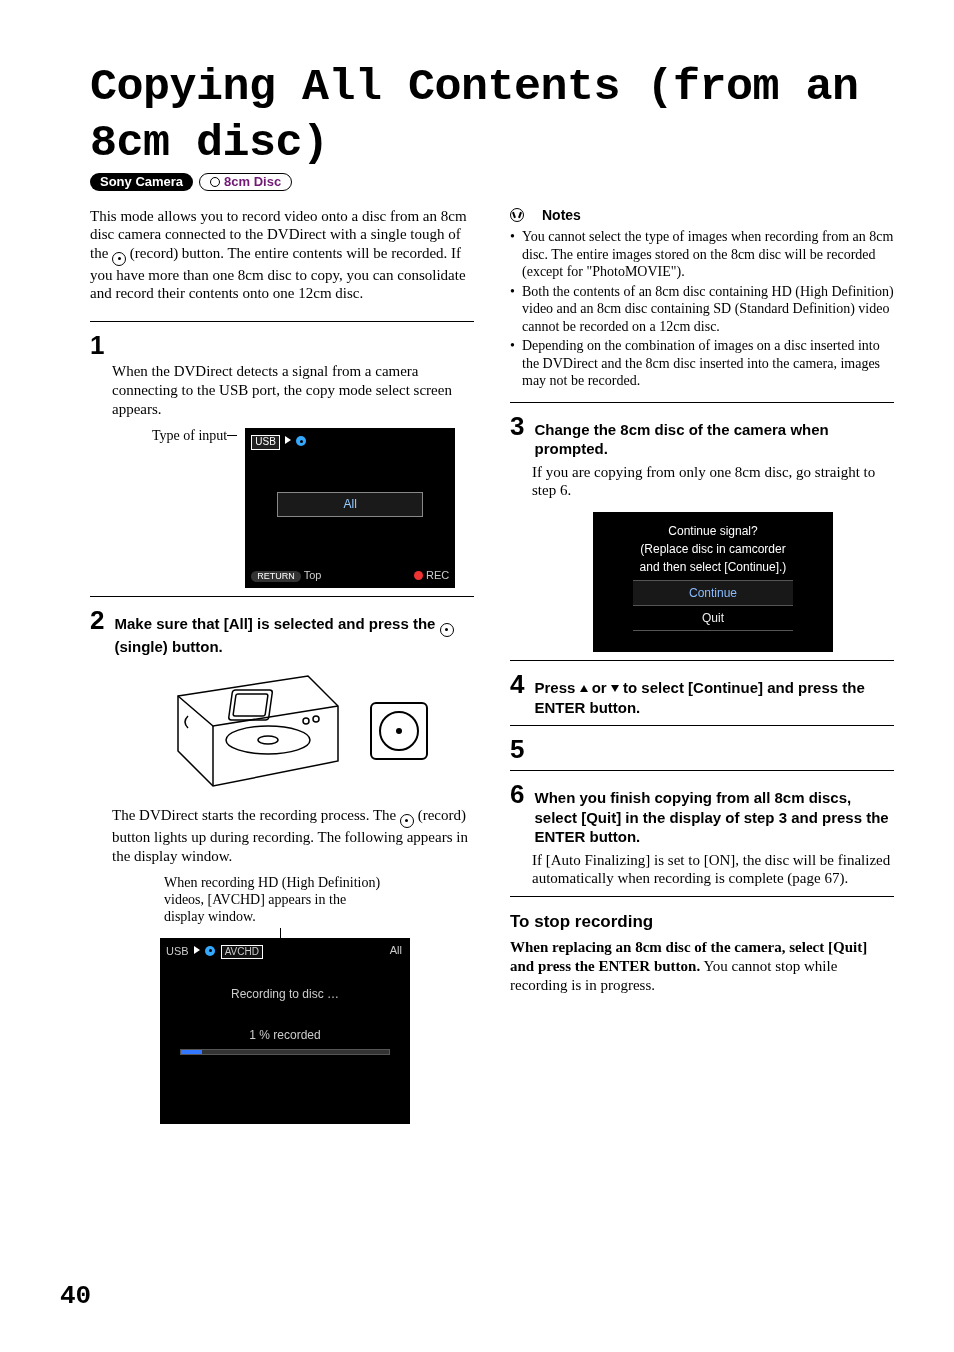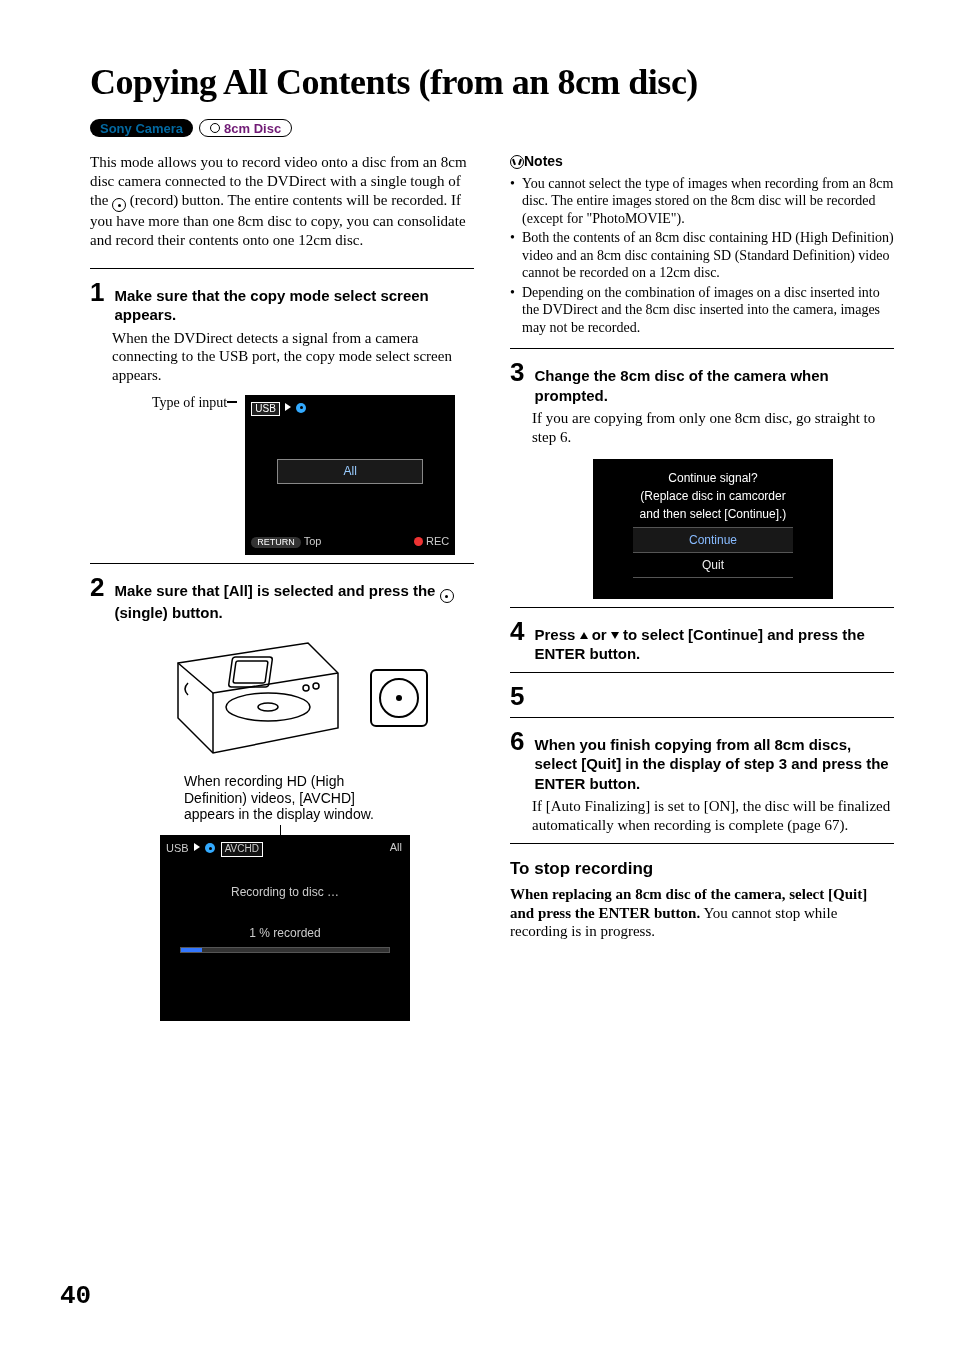--- a/index.html
+++ b/index.html
@@ -8,39 +8,38 @@
     font-size: 15px;
     color: #000;
     background: #fff;
     width: 954px;
     height: 1352px;
     position: relative;
     padding: 60px 60px 40px 90px;
     line-height: 1.25;
   }
   h1.title {
-    font-family: Liberation Serif, serif;
+    font-family: Liberation Mono, monospace;
     font-weight: 900;
-    font-size: 36px;
+    font-size: 45px;
     letter-spacing: -0.5px;
-    margin-bottom: 14px;
   }
   .badges { margin-bottom: 16px; display:flex; gap:6px; align-items:center;}
   .badge {
     display: inline-flex;
     align-items: center;
     padding: 2px 10px;
     border-radius: 10px;
     font-family: Arial, Helvetica, sans-serif;
     font-weight: bold;
     font-size: 13px;
     line-height:1;
     height:18px;
   }
-  .badge-dark { background: #000; color: #0369a1; }
+  .badge-dark { background: #000; color: #ffffff; }
   .badge-light { background: #fff; color: #701a75; border: 1.5px solid #000; gap:4px;}
   .badge-light .disc-icon{
     width:10px;height:10px;border:1.5px solid #000;border-radius:50%;
     display:inline-flex;align-items:center;justify-content:center;
   }
   .columns {
     display: flex;
     gap: 36px;
   }
   .col { width: 390px; }
@@ -83,21 +82,21 @@
     width: 14px; height: 14px;
     border: 1.2px solid #000;
     border-radius: 50%;
     vertical-align: -2px;
     align-items:center;justify-content:center;
   }
   .record-circle::after{
     content:"";width:3px;height:3px;background:#000;border-radius:50%;
   }
   .notes-head {
-    display:flex;align-items:center;gap:0;
+    display:flex;align-items:center;gap:18px;
     font-family: Arial, Helvetica, sans-serif;
     font-weight: bold;
     font-size: 14px;
     margin-bottom: 4px;
   }
   .notes-icon {
     width:14px;height:14px;border:1.5px solid #000;border-radius:50%;
     position:relative;display:inline-block;
   }
   .notes-icon::before,.notes-icon::after{
@@ -196,22 +195,22 @@
     width:58px;height:58px;border:2px solid #000;border-radius:6px;
     display:flex;align-items:center;justify-content:center;
   }
   .big-record-inner{
     width:40px;height:40px;border:2px solid #000;border-radius:50%;
     display:flex;align-items:center;justify-content:center;
   }
   .big-record-inner::after{content:"";width:6px;height:6px;background:#000;border-radius:50%;}
   
   .caption{
-    font-size:14px;margin:10px 0 2px 72px;width:220px;
-    font-family:Liberation Sans, sans-serif;line-height:1.2;
+    font-size:14px;margin:10px 0 2px 52px;width:220px;
+    font-family:Liberation Serif, serif;line-height:1.2;
   }
   .caption-line{
     margin-left:168px;width:1px;height:10px;background:#000;
   }
   .screen2{
     width:250px;height:186px;position:relative;margin-left:48px;padding:6px;color:#ccc;
   }
   .avchd-box{
     display:inline-block;border:1px solid #fff;padding:0 3px;font-size:10px;background:#111;
     margin-left:2px;
@@ -264,21 +263,20 @@
         <span class="record-circle"></span>
         <span> (record) button. The entire contents will be recorded. If you have more than one 8cm disc to copy, you can consolidate and record their contents onto one 12cm disc.</span>
       </p>
     </div>
 
     <hr class="sep">
 
     <div class="step">
       <div class="step-head">
         <span class="step-num">1</span>
-        <span class="step-title">Make sure that the copy mode select screen appears.</span>
       </div>
       <div class="step-body">
         <p>When the DVDirect detects a signal from a camera connecting to the USB port, the copy mode select screen appears.</p>
         <div class="screen1-wrap">
           <div class="screen1-label">
             <span>Type of input</span><span class="dash"></span>
           </div>
           <div class="screen screen1">
             <span class="usb-box">USB</span>
             <span class="arrow-r"></span>
@@ -317,20 +315,25 @@
               <ellipse cx="110" cy="74" rx="10" ry="4"></ellipse>
               <path d="M30 50 Q24 56 30 62"></path>
               <circle cx="148" cy="55" r="3"></circle>
               <circle cx="158" cy="53" r="3"></circle>
             </g>
           </svg>
           <div class="big-record">
             <div class="big-record-inner"></div>
           </div>
         </div>
+        <p>
+          <span>The DVDirect starts the recording process. The </span>
+          <span class="record-circle"></span>
+          <span> (record) button lights up during recording. The following appears in the display window.</span>
+        </p>
         <div class="caption">When recording HD (High Definition) videos, [AVCHD] appears in the display window.</div>
         <div class="caption-line"></div>
         <div class="screen screen2">
           <span style="font-size:11px;">USB</span>
           <span class="arrow-r"></span>
           <span class="disc-small"></span>
           <span class="avchd-box">AVCHD</span>
           <span class="topright">All</span>
           <div class="mid">Recording to disc …</div>
           <div class="pct">1 % recorded</div>

